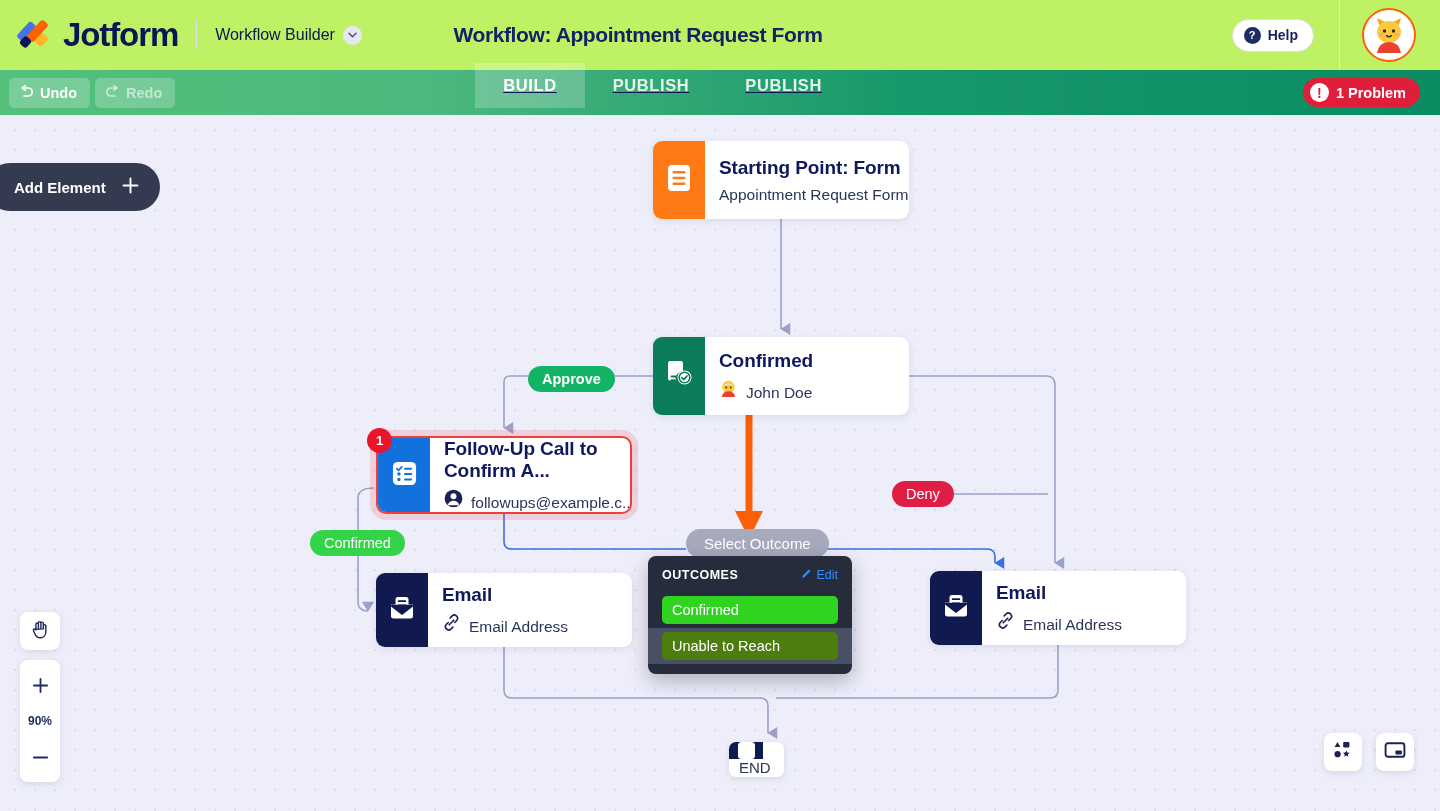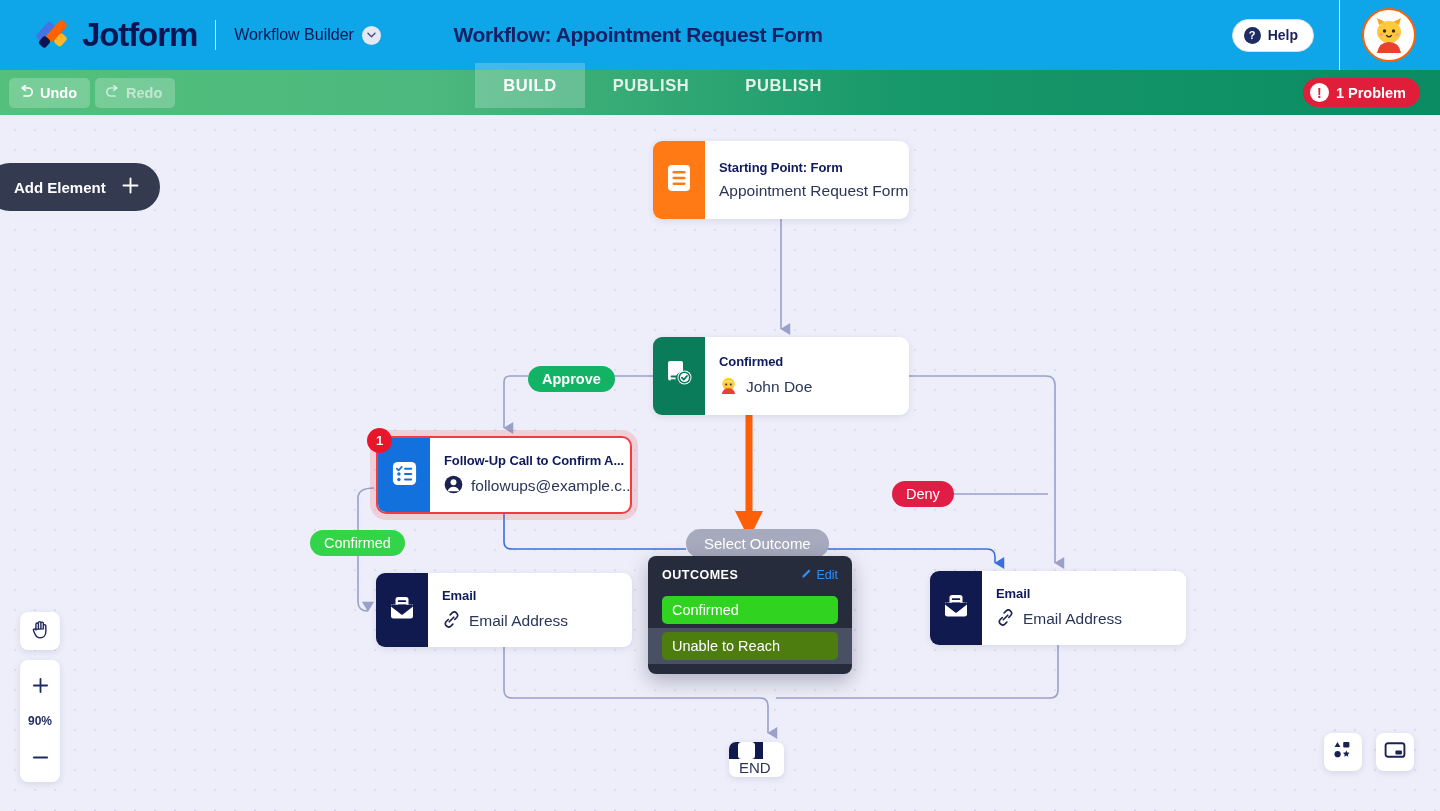--- a/index.html
+++ b/index.html
@@ -7,21 +7,21 @@
   body {
     font-family: "Liberation Sans", sans-serif;
     background: #eeeefa;
     color: #0a1551;
     -webkit-font-smoothing: antialiased;
   }
 
   
   .header {
     position: absolute; top: 0; left: 0; width: 1440px; height: 70px;
-    background: #0ea5e9; display: flex; align-items: center; padding-left: 19px;
+    background: #bef264; display: flex; align-items: center;
   }
   .brand { display: flex; align-items: center; padding-left: 20px; }
   .logo-mark { width: 34px; height: 32px; position: relative; margin-right: 9px; }
   .logo-mark i { position: absolute; display: block; border-radius: 3px; }
   .lm1 { width: 9px; height: 21px; background: #4573e3; transform: rotate(42deg);
          left: 2px; top: 2px; border-radius: 4px; }
   .lm2 { width: 9px; height: 24px; background: #ff6100; transform: rotate(42deg);
          left: 13px; top: 0px; border-radius: 4px; }
   .lm3 { width: 9px; height: 12px; background: #ffb629; transform: rotate(42deg);
          left: 17px; top: 15px; border-radius: 4px; }
@@ -74,21 +74,21 @@
     background: linear-gradient(90deg, #54c07c 0%, #4cb87d 30%, #18996b 62%, #0b8b62 100%);
     display: flex; align-items: center;
   }
   .undo-redo { display: flex; gap: 5px; padding-left: 9px; border-radius: 7px; }
   .tb-btn {
     display: flex; align-items: center; gap: 6px; border-radius: 5px;
     padding: 7px 13px 7px 10px; font-size: 14.5px; font-weight: 700;
     color: #ffffff; background: rgba(255,255,255,0.22); cursor: pointer;
   }
   .tb-btn.disabled { color: rgba(255,255,255,0.55); }
-  .tabs { display: flex; height: 60px; margin-left: 16px; }
+  .tabs { display: flex; height: 60px; margin-left: 16px; text-decoration: underline; }
   .tab {
     display: flex; align-items: center; justify-content: center;
     padding: 0 28px; font-size: 16.5px; font-weight: 600; letter-spacing: 0.6px;
     color: #ffffff; cursor: pointer; height: 45px;
   }
   .tab.active { background: rgba(255,255,255,0.22); }
   .tab.inactive { color: #e3f3ea; }
   .problem-badge {
     margin-left: auto; margin-right: 20px;
     display: flex; align-items: center; gap: 7px;
@@ -118,22 +118,22 @@
     background: #fff; border-radius: 9px;
     box-shadow: 0 2px 7px rgba(30,40,90,0.10);
     overflow: hidden; cursor: pointer;
   }
   .node-icon {
     width: 52px; display: flex; align-items: center; justify-content: center;
     flex: 0 0 52px;
   }
   .node-body { padding: 11px 16px 11px 14px; display: flex; flex-direction: column;
                justify-content: center; gap: 7px; }
-  .node-title { font-size: 13px; font-weight: 700; color: #0f1a5c; letter-spacing: -0.1px; }
-  .node-sub { font-size: 15.5px; color: #2b3558; display: flex; align-items: center; gap: 8px;
+  .node-title { font-size: 19px; font-weight: 700; color: #0f1a5c; letter-spacing: -0.1px; }
+  .node-sub { font-size: 15.5px; color: #2b3558; display: flex; align-items: flex-end; gap: 8px;
               white-space: nowrap; }
 
   #node-start { left: 653px; top: 26px; width: 256px; height: 78px; }
   #node-start .node-icon { background: #ff7a14; }
   #node-approval { left: 653px; top: 222px; width: 256px; height: 78px; }
   #node-approval .node-icon { background: #0a7c5a; }
   #node-followup {
     left: 376px; top: 321px; width: 256px; height: 78px;
     border: 2.5px solid #f03e3e; border-radius: 10px;
     box-shadow: 0 0 0 6px rgba(240,62,62,0.17);

